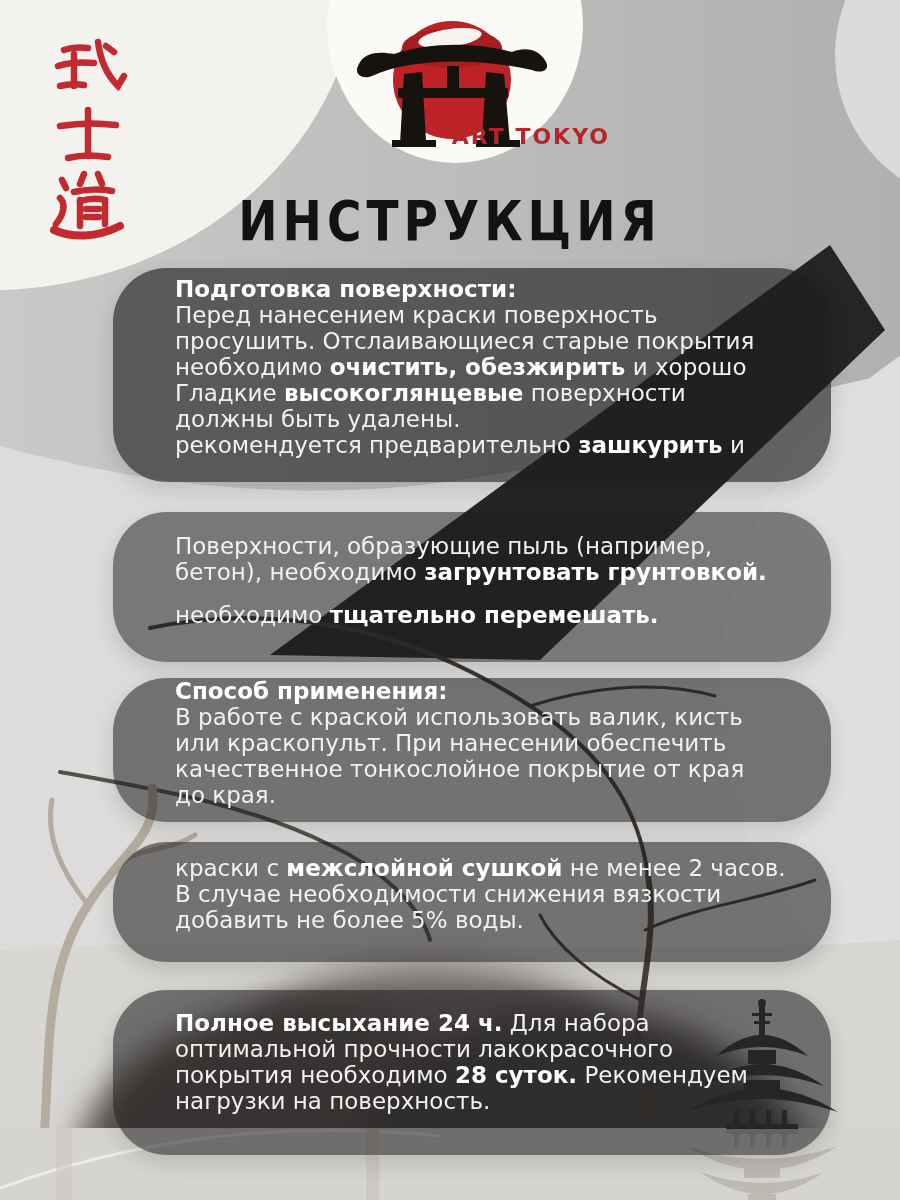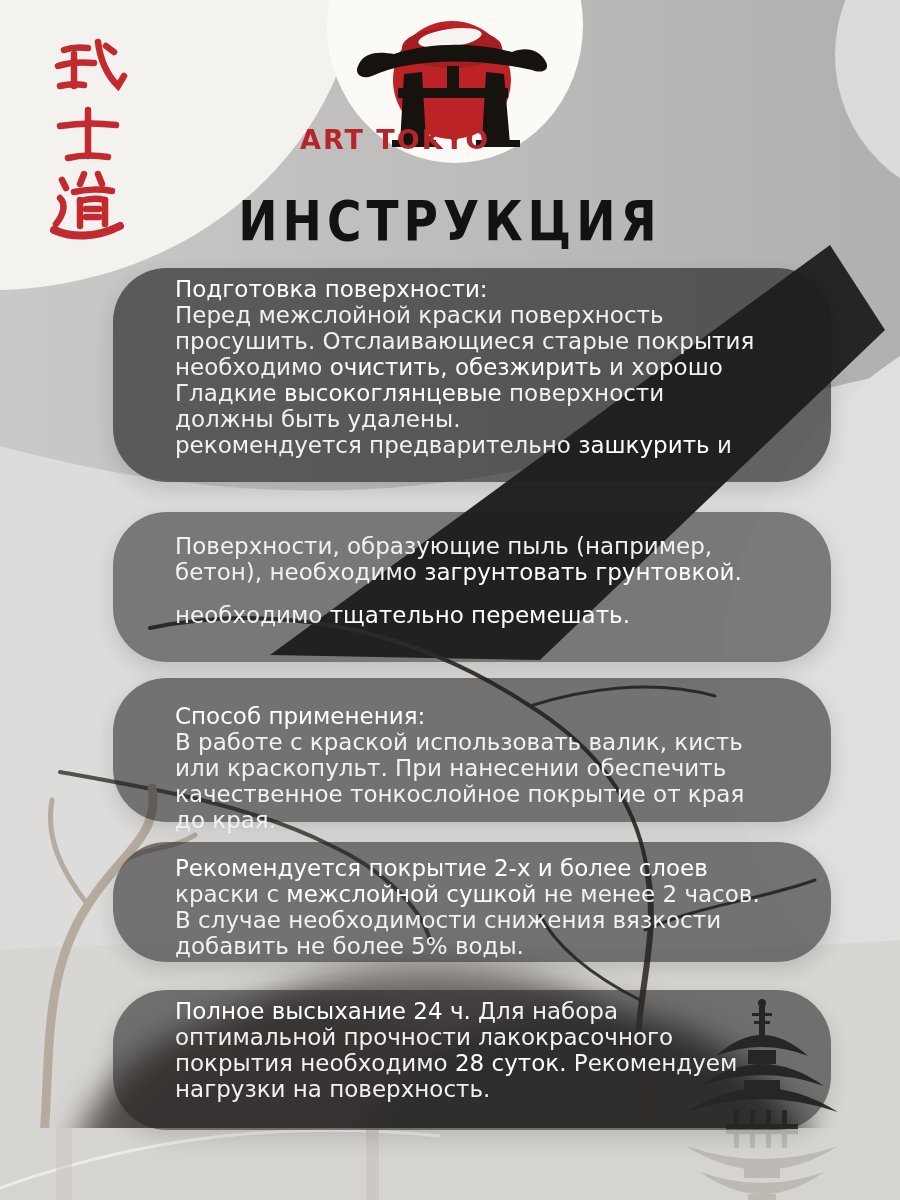--- a/index.html
+++ b/index.html
@@ -6,41 +6,41 @@
   body{width:900px;height:1200px;overflow:hidden;font-family:"DejaVu Sans","Liberation Sans",sans-serif;}
   .stage{position:relative;width:900px;height:1200px;overflow:hidden;background:#dddcda;}
   .bg{position:absolute;left:0;top:0;z-index:0;}
 
   
   .callig{position:absolute;left:48px;top:34px;z-index:2;}
 
   
   .logo{position:absolute;left:300px;top:0;width:310px;height:170px;z-index:2;}
   .logo svg{position:absolute;left:0;top:0;}
-  .brand{position:absolute;left:0;top:124px;width:310px;text-align:left;
-         font-size:27px;font-weight:bold;letter-spacing:2px;color:#b5262b;z-index:3;}
+  .brand{position:absolute;left:0;top:124px;width:310px;text-align:right;
+         font-size:22px;font-weight:bold;letter-spacing:2px;color:#b5262b;z-index:3;}
 
   
   .title{position:absolute;left:0;top:188px;width:900px;text-align:center;z-index:2;
          font-size:47px;font-weight:bold;letter-spacing:5px;color:#121212;
          transform:scaleY(1.18);transform-origin:top center;}
 
   
   .iblock{position:absolute;left:113px;width:718px;box-sizing:border-box;
           border-radius:54px;color:#f2f1f0;z-index:2;
           padding:10px 36px 0 62px;font-size:23px;line-height:26px;
           box-shadow:0 8px 20px rgba(20,20,20,0.14);}
   .iblock .line{white-space:nowrap;}
-  .iblock .line .bseg{font-weight:normal;color:#ffffff;}
+  .iblock .line .bseg{font-weight:bold;color:#ffffff;}
   .iblock .spacer{height:17px;}
   .b1{top:268px;height:214px;background:rgba(30,29,28,0.64);padding-top:8px;}
   .b2{top:512px;height:150px;background:rgba(30,29,28,0.52);padding-top:21px;}
-  .b3{top:678px;height:144px;background:rgba(32,31,30,0.56);padding-top:25px;}
+  .b3{top:678px;height:144px;background:rgba(32,31,30,0.56);padding-top:0;}
   .b4{top:842px;height:120px;background:rgba(32,31,30,0.56);padding-top:13px;}
-  .b5{top:990px;height:140px;background:rgba(32,31,30,0.56);padding-top:8px;}
+  .b5{top:990px;height:165px;background:rgba(32,31,30,0.56);padding-top:20px;}
 </style>
 </head>
 <body>
 
 <div class="stage">
 
   <svg class="bg" width="900" height="1200" viewBox="0 0 900 1200" aria-hidden="true">
     <defs>
       <linearGradient id="gTop" x1="0" y1="0" x2="1" y2="0">
         <stop offset="0" stop-color="#cac9c7"></stop>
@@ -155,42 +155,41 @@
         <rect x="176" y="140" width="44" height="7"></rect>
       </g>
     </svg>
     <div class="brand">ART TOKYO</div>
   </div>
 
   <div class="title">ИНСТРУКЦИЯ</div>
 
   <section class="iblock b1">
       <div class="line"><span class="bseg">Подготовка поверхности:</span></div>
-      <div class="line"><span>Перед межслойной краски поверхность</span></div>
+      <div class="line"><span>Перед нанесением краски поверхность</span></div>
       <div class="line"><span>просушить. Отслаивающиеся старые покрытия</span></div>
       <div class="line"><span>необходимо </span><span class="bseg">очистить, обезжирить</span><span> и хорошо</span></div>
       <div class="line"><span>Гладкие </span><span class="bseg">высокоглянцевые</span><span> поверхности</span></div>
       <div class="line"><span>должны быть удалены.</span></div>
       <div class="line"><span>рекомендуется предварительно </span><span class="bseg">зашкурить</span><span> и</span></div>
     </section>
   <section class="iblock b2">
       <div class="line"><span>Поверхности, образующие пыль (например,</span></div>
       <div class="line"><span>бетон), необходимо </span><span class="bseg">загрунтовать грунтовкой.</span></div>
       <div class="line spacer"></div>
       <div class="line"><span>необходимо </span><span class="bseg">тщательно перемешать.</span></div>
     </section>
   <section class="iblock b3">
       <div class="line"><span class="bseg">Способ применения:</span></div>
       <div class="line"><span>В работе с краской использовать валик, кисть</span></div>
       <div class="line"><span>или краскопульт. При нанесении обеспечить</span></div>
       <div class="line"><span>качественное тонкослойное покрытие от края</span></div>
       <div class="line"><span>до края.</span></div>
     </section>
   <section class="iblock b4">
-      <div class="line"><span class="bseg">Рекомендуется покрытие 2-х и более слоев</span></div>
       <div class="line"><span>краски с </span><span class="bseg">межслойной сушкой</span><span> не менее 2 часов.</span></div>
       <div class="line"><span>В случае необходимости снижения вязкости</span></div>
       <div class="line"><span>добавить не более 5% воды.</span></div>
     </section>
   <section class="iblock b5">
       <div class="line"><span class="bseg">Полное высыхание 24 ч.</span><span> Для набора</span></div>
       <div class="line"><span>оптимальной прочности лакокрасочного</span></div>
       <div class="line"><span>покрытия необходимо </span><span class="bseg">28 суток.</span><span> Рекомендуем</span></div>
       <div class="line"><span>нагрузки на поверхность.</span></div>
     </section>

